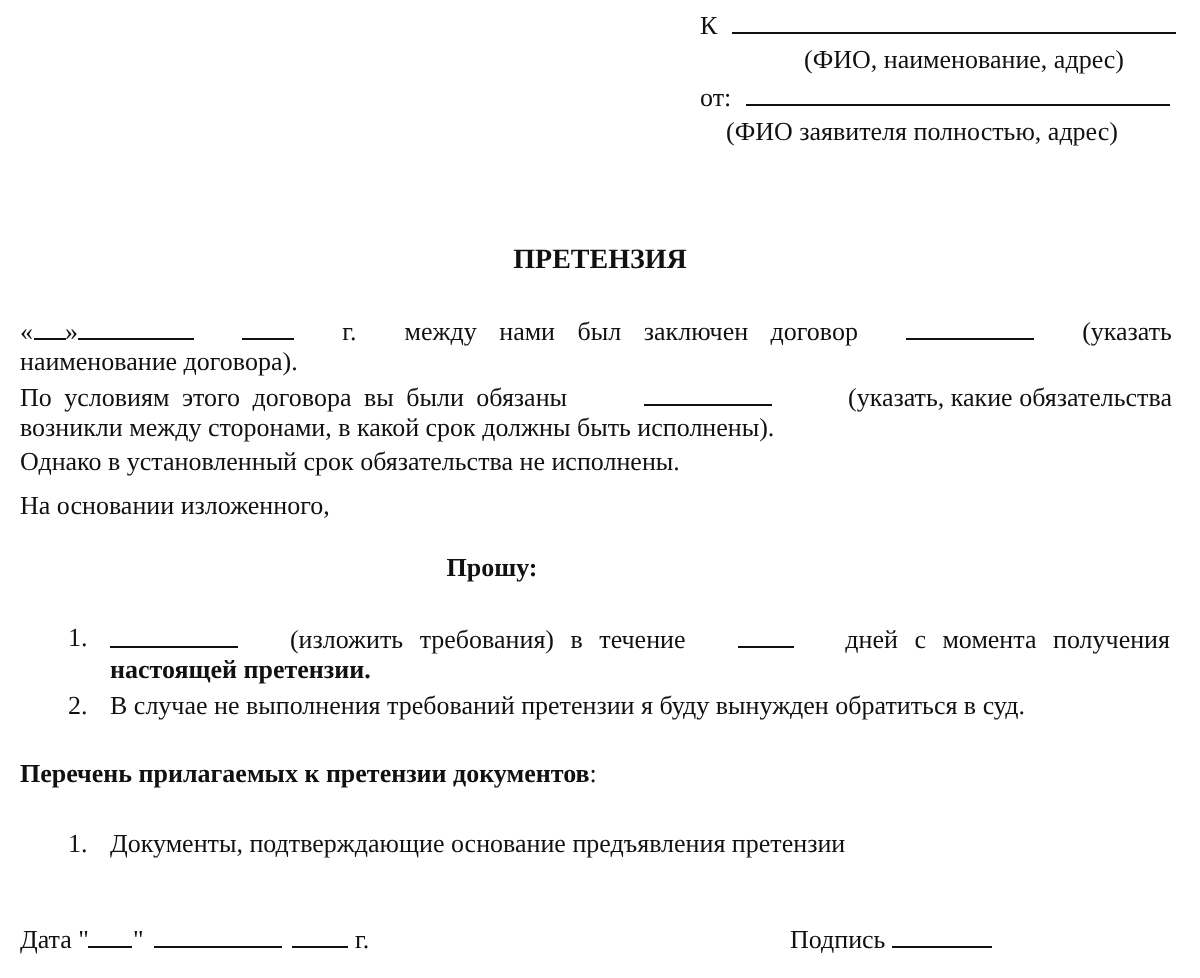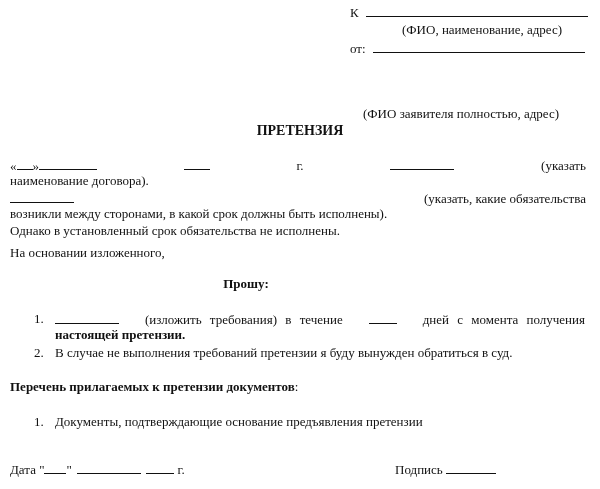--- a/index.html
+++ b/index.html
@@ -18,36 +18,38 @@
 <div class="abs" style="left:350px; top:4px;">
   <span>К</span>
   <span class="line" style="width:222px; margin-left:4px;"></span>
 </div>
 <div class="abs" style="left:402px; top:22px;">(ФИО, наименование, адрес)</div>
 
 <div class="abs" style="left:350px; top:40px;">
   <span>от:</span>
   <span class="line" style="width:212px; margin-left:4px;"></span>
 </div>
-<div class="abs" style="left:363px; top:58px;margin-top:48px;">(ФИО заявителя полностью, адрес)</div>
+<div class="abs" style="left:363px; top:58px;">(ФИО заявителя полностью, адрес)</div>
 
 <div class="abs bold" style="left:0; width:600px; text-align:center; top:123px; font-size:14px;">ПРЕТЕНЗИЯ</div>
 
 <div class="abs" style="left:10px; top:157px; width:576px; display:flex; justify-content:space-between; align-items:baseline;">
   <span>
     <span>«</span><span class="line" style="width:16px;"></span><span>»</span><span class="line" style="width:58px;"></span>
   </span>
   <span class="line" style="width:26px;"></span>
   <span>г.</span>
+  <span style="word-spacing:8px;">между нами был заключен договор</span>
   <span class="line" style="width:64px;"></span>
   <span>(указать</span>
 </div>
 <div class="abs" style="left:10px; top:173px;">наименование договора).</div>
 
 <div class="abs" style="left:10px; top:190px; width:576px; display:flex; justify-content:space-between; align-items:baseline;">
+  <span style="word-spacing:3px;">По условиям этого договора вы были обязаны</span>
   <span class="line" style="width:64px;"></span>
   <span>(указать, какие обязательства</span>
 </div>
 <div class="abs" style="left:10px; top:206px;">возникли между сторонами, в какой срок должны быть исполнены).</div>
 
 <div class="abs" style="left:10px; top:223px;">Однако в установленный срок обязательства не исполнены.</div>
 <div class="abs" style="left:10px; top:245px;">На основании изложенного,</div>
 
 <div class="abs bold" style="left:0; width:492px; text-align:center; top:276px;">Прошу:</div>
 

